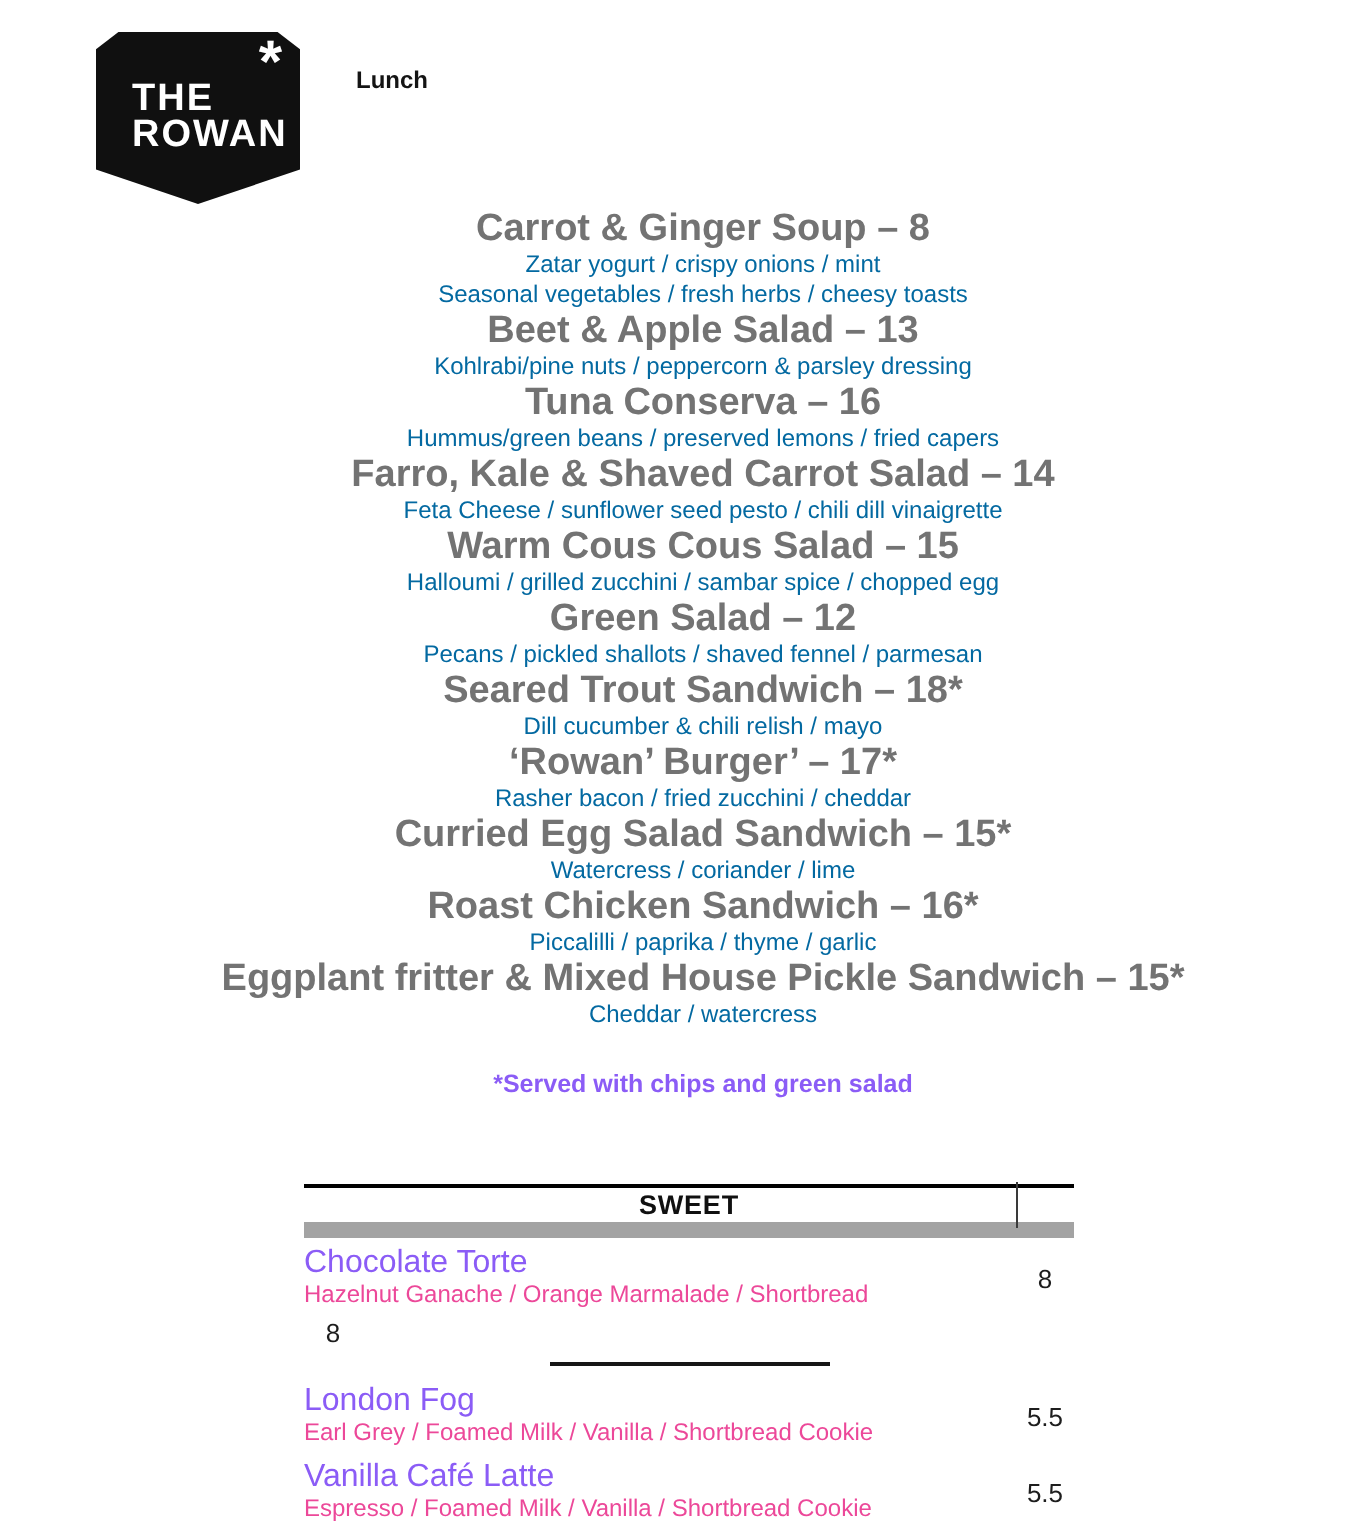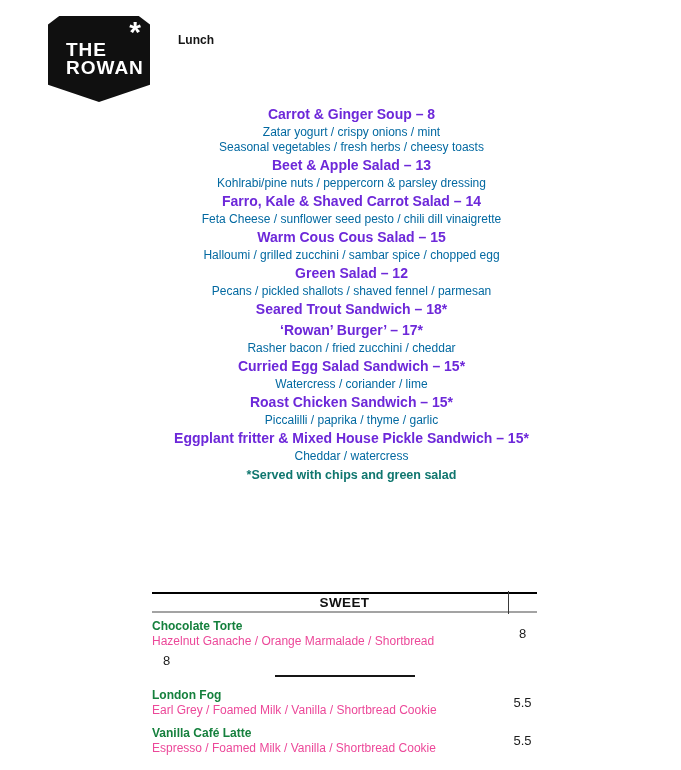--- a/index.html
+++ b/index.html
@@ -36,49 +36,49 @@
     text-underline-offset:3px;text-decoration-thickness:1.5px;
   }
 
   
   .menu-list{
     position:absolute;top:104px;left:22px;width:659px;
     text-align:center;
   }
   .menu-item{margin:0 0 0 0;}
   .item-name{
-    font-size:14px;font-weight:bold;color:#6d28d9;line-height:21px;
+    font-size:19px;font-weight:bold;color:#737373;line-height:21px;
   }
   .item-desc{
     font-size:12px;color:#0369a1;line-height:15px;
   }
   .footnote{
-    margin-top:4px;
-    font-size:12.5px;font-weight:bold;color:#0f766e;
+    margin-top:20px;
+    font-size:12.5px;font-weight:bold;color:#8b5cf6;
   }
 
   
   .sweet-table{
     position:absolute;left:152px;top:592px;width:385px;
   }
   .sweet-band{
     position:relative;
-    border-top:2px solid #000;border-bottom:2px solid #a3a3a3;
+    border-top:2px solid #000;border-bottom:8px solid #a3a3a3;
     height:17px;line-height:17px;text-align:center;
     font-size:13.5px;font-weight:bold;letter-spacing:0.4px;color:#101010;
   }
   .band-tick{
     position:absolute;left:356px;top:-3px;bottom:-3px;width:1px;background:#3a3a3a;
   }
   .sweet-row{
     display:flex;align-items:center;padding-top:5px;
   }
   .sweet-row.g2{padding-top:8px;}
   .row-text{flex:1;min-width:0;}
-  .row-name{font-size:12px;font-weight:bold;color:#15803d;line-height:16px;}
+  .row-name{font-size:16px;font-weight:normal;color:#8b5cf6;line-height:16px;}
   .row-desc{font-size:12px;color:#ec4899;line-height:14px;}
   .row-price{width:29px;text-align:center;font-size:13px;color:#1d1d1d;}
   .group-divider{
     width:140px;margin:7px auto 2px;border-top:2px solid #161616;height:0;
   }
 </style>
 </head>
 <body>
 
 <div class="logo-badge">
@@ -98,44 +98,49 @@
     <div class="item-desc">Zatar yogurt / crispy onions / mint</div>
   </div>
   <div class="menu-item">
     <div class="item-desc">Seasonal vegetables / fresh herbs / cheesy toasts</div>
   </div>
   <div class="menu-item">
     <div class="item-name">Beet &amp; Apple Salad – 13</div>
     <div class="item-desc">Kohlrabi/pine nuts / peppercorn &amp; parsley dressing</div>
   </div>
   <div class="menu-item">
+    <div class="item-name">Tuna Conserva – 16</div>
+    <div class="item-desc">Hummus/green beans / preserved lemons / fried capers</div>
+  </div>
+  <div class="menu-item">
     <div class="item-name">Farro, Kale &amp; Shaved Carrot Salad – 14</div>
     <div class="item-desc">Feta Cheese / sunflower seed pesto / chili dill vinaigrette</div>
   </div>
   <div class="menu-item">
     <div class="item-name">Warm Cous Cous Salad – 15</div>
     <div class="item-desc">Halloumi / grilled zucchini / sambar spice / chopped egg</div>
   </div>
   <div class="menu-item">
     <div class="item-name">Green Salad – 12</div>
     <div class="item-desc">Pecans / pickled shallots / shaved fennel / parmesan</div>
   </div>
   <div class="menu-item">
     <div class="item-name">Seared Trout Sandwich – 18*</div>
+    <div class="item-desc">Dill cucumber &amp; chili relish / mayo</div>
   </div>
   <div class="menu-item">
     <div class="item-name">‘Rowan’ Burger’ – 17*</div>
     <div class="item-desc">Rasher bacon / fried zucchini / cheddar</div>
   </div>
   <div class="menu-item">
     <div class="item-name">Curried Egg Salad Sandwich – 15*</div>
     <div class="item-desc">Watercress / coriander / lime</div>
   </div>
   <div class="menu-item">
-    <div class="item-name">Roast Chicken Sandwich – 15*</div>
+    <div class="item-name">Roast Chicken Sandwich – 16*</div>
     <div class="item-desc">Piccalilli / paprika / thyme / garlic</div>
   </div>
   <div class="menu-item">
     <div class="item-name">Eggplant fritter &amp; Mixed House Pickle Sandwich – 15*</div>
     <div class="item-desc">Cheddar / watercress</div>
   </div>
 
   <div class="footnote">*Served with chips and green salad</div>
 </div>
 

